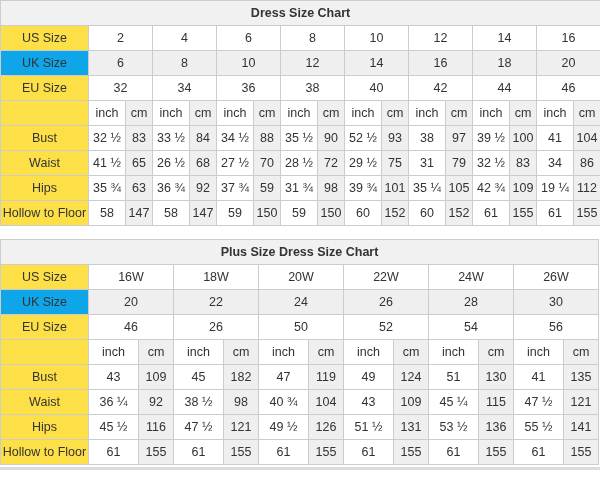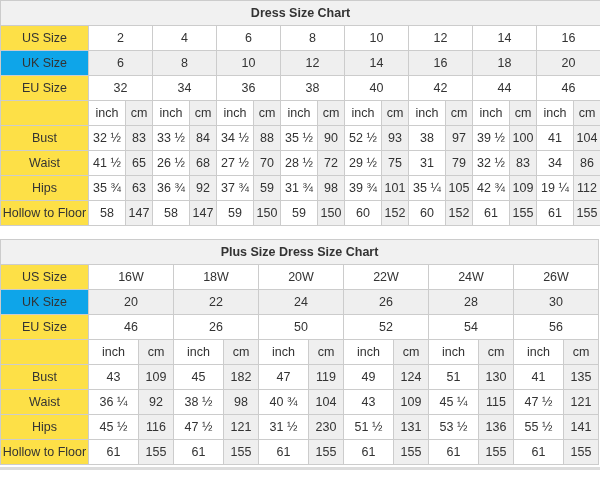--- a/index.html
+++ b/index.html
@@ -314,22 +314,22 @@
             <td class="cm-cell">115</td>
             <td class="inch-cell">47 ½</td>
             <td class="cm-cell">121</td>
           </tr>
           <tr>
             <td class="label-cell">Hips</td>
             <td class="inch-cell">45 ½</td>
             <td class="cm-cell">116</td>
             <td class="inch-cell">47 ½</td>
             <td class="cm-cell">121</td>
-            <td class="inch-cell">31 ½</td>
-            <td class="cm-cell">230</td>
+            <td class="inch-cell">49 ½</td>
+            <td class="cm-cell">126</td>
             <td class="inch-cell">51 ½</td>
             <td class="cm-cell">131</td>
             <td class="inch-cell">53 ½</td>
             <td class="cm-cell">136</td>
             <td class="inch-cell">55 ½</td>
             <td class="cm-cell">141</td>
           </tr>
           <tr>
             <td class="label-cell">Hollow to Floor</td>
             <td class="inch-cell">61</td>

